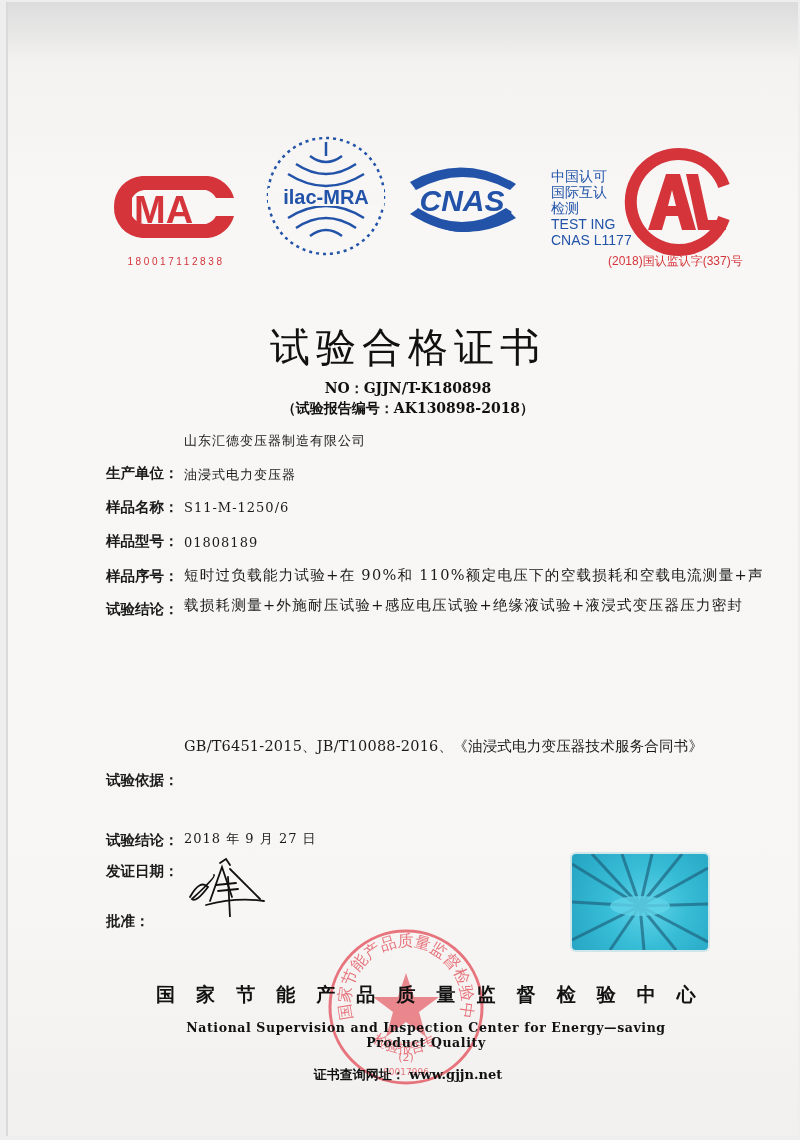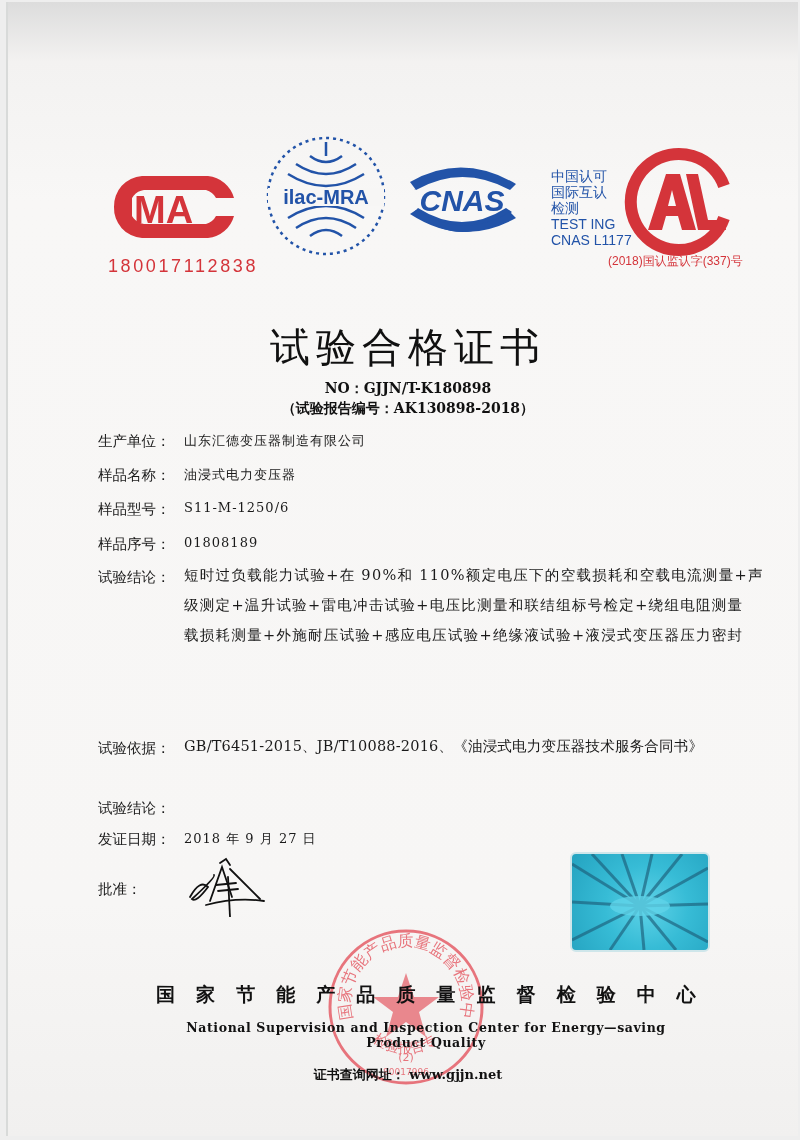--- a/index.html
+++ b/index.html
@@ -11,34 +11,34 @@
     }
     .paper {
       position: absolute; left: 6px; top: 2px; width: 790px; height: 1134px;
       background: linear-gradient(180deg, #dcdcdc 0px, #f3f2f1 60px, #f8f7f6 200px, #f7f6f5 900px, #f1f0ef 1134px);
       border-left: 2px solid #d8dad9;
     }
     .abs { position: absolute; }
 
     
     .cma-logo { left: 104px; top: 170px; width: 124px; height: 70px; }
-    .cma-num { left: 100px; top: 254px; width: 136px; font-family: "Liberation Sans", sans-serif; font-size: 18px; color: #d4343a; letter-spacing: 2.6px; text-align: center; }
+    .cma-num { left: 100px; top: 254px; width: 136px; font-family: "Liberation Sans", sans-serif; font-size: 10px; color: #d4343a; letter-spacing: 2.6px; text-align: center; }
     .ilac-logo { left: 256px; top: 132px; width: 124px; height: 124px; }
     .cnas-logo { left: 392px; top: 160px; width: 124px; height: 76px; }
     .cnas-text { left: 517px; top: 166px; font-family: "Liberation Sans", sans-serif; font-size: 14px; line-height: 16px; color: #2253a8; margin-left: 26px; }
     .cal-logo { left: 616px; top: 144px; width: 112px; height: 112px; }
     .cal-num { left: 600px; top: 251px; font-family: "Liberation Sans", sans-serif; font-size: 12px; color: #d4343a; }
 
     
     .title { left: 0; top: 318px; width: 800px; text-align: center; font-size: 40px; font-weight: normal; letter-spacing: 6px; color: #111; }
     .cert-no { left: 0; top: 378px; width: 800px; text-align: center; font-size: 14px; font-weight: bold; color: #111; }
     .report-no { left: 0; top: 398px; width: 800px; text-align: center; font-size: 14px; font-weight: bold; color: #111; }
 
     
-    .label { left: 90px; font-size: 14.5px; font-weight: normal; color: #1a1a1a; }
+    .label { left: 98px; font-size: 14.5px; font-weight: bold; color: #1a1a1a; margin-top: 32px; }
     .value { left: 176px; font-size: 13px; color: #1a1a1a; letter-spacing: 1px; }
     .multi { left: 176px; width: 580px; font-size: 14.5px; line-height: 30px; color: #1a1a1a; letter-spacing: 1.3px; }
     .multi span { display: block; white-space: nowrap; }
 
     
     .signature { left: 178px; top: 855px; width: 90px; height: 60px; }
 
     
     .hologram { left: 562px; top: 850px; width: 136px; height: 96px; border-radius: 6px; border: 2px solid #cfe6ea;
       background: radial-gradient(circle at 55% 55%, #5fd3e8 0%, #37bcd6 45%, #24a3c0 100%); overflow: hidden; }
@@ -112,21 +112,20 @@
 
   <div class="abs label" style="top:498px">样品型号：</div>
   <div class="abs value" style="top:498px">S11-M-1250/6</div>
 
   <div class="abs label" style="top:533px">样品序号：</div>
   <div class="abs value" style="top:533px">01808189</div>
 
   <div class="abs label" style="top:566px">试验结论：</div>
   <div class="abs multi" style="top:558px">
     <span>短时过负载能力试验+在 90%和 110%额定电压下的空载损耗和空载电流测量+声</span>
-    <span>级测定+温升试验+雷电冲击试验+电压比测量和联结组标号检定+绕组电阻测量</span>
     <span>载损耗测量+外施耐压试验+感应电压试验+绝缘液试验+液浸式变压器压力密封</span>
   </div>
 
   <div class="abs label" style="top:737px">试验依据：</div>
   <div class="abs multi" style="top:729px; letter-spacing:0.2px">
     <span>GB/T6451-2015、JB/T10088-2016、《油浸式电力变压器技术服务合同书》</span>
   </div>
 
   <div class="abs label" style="top:797px">试验结论：</div>
 

